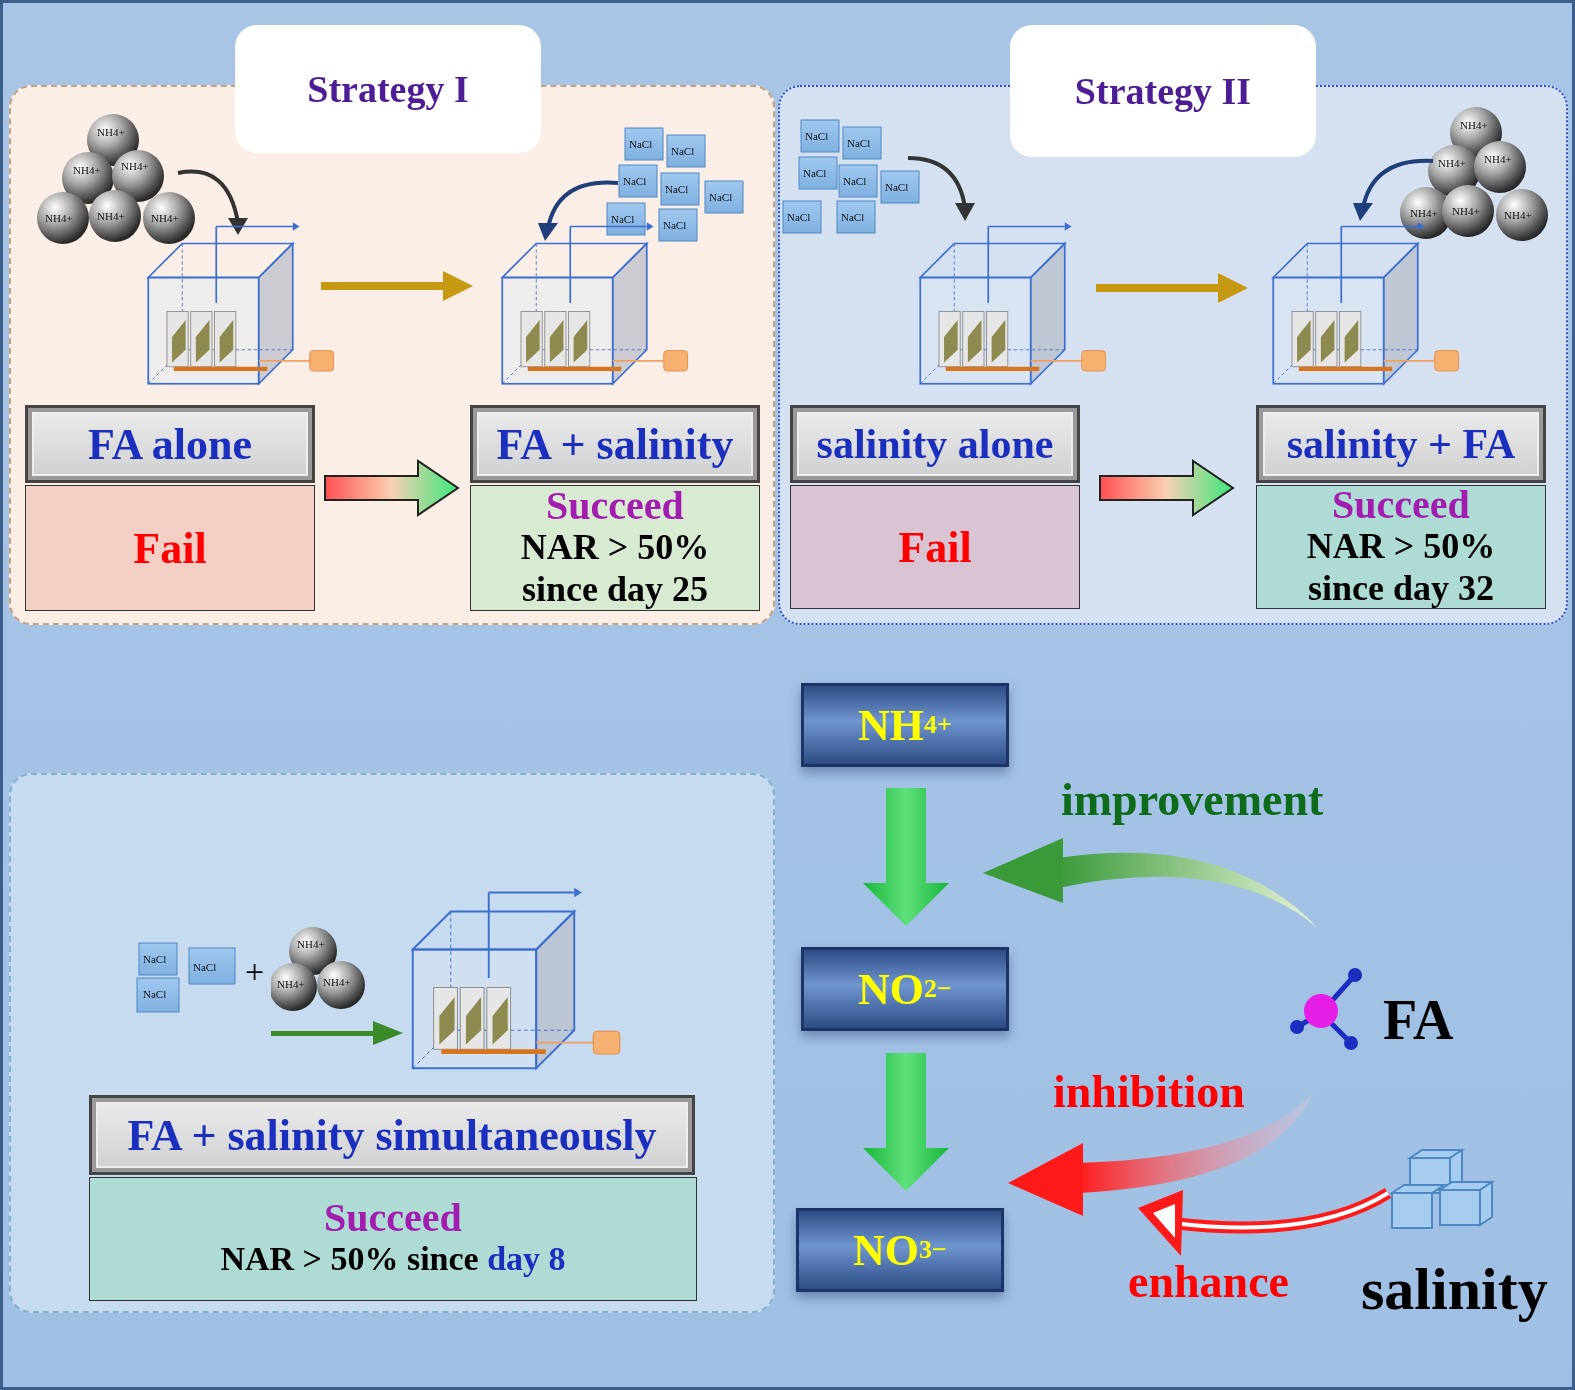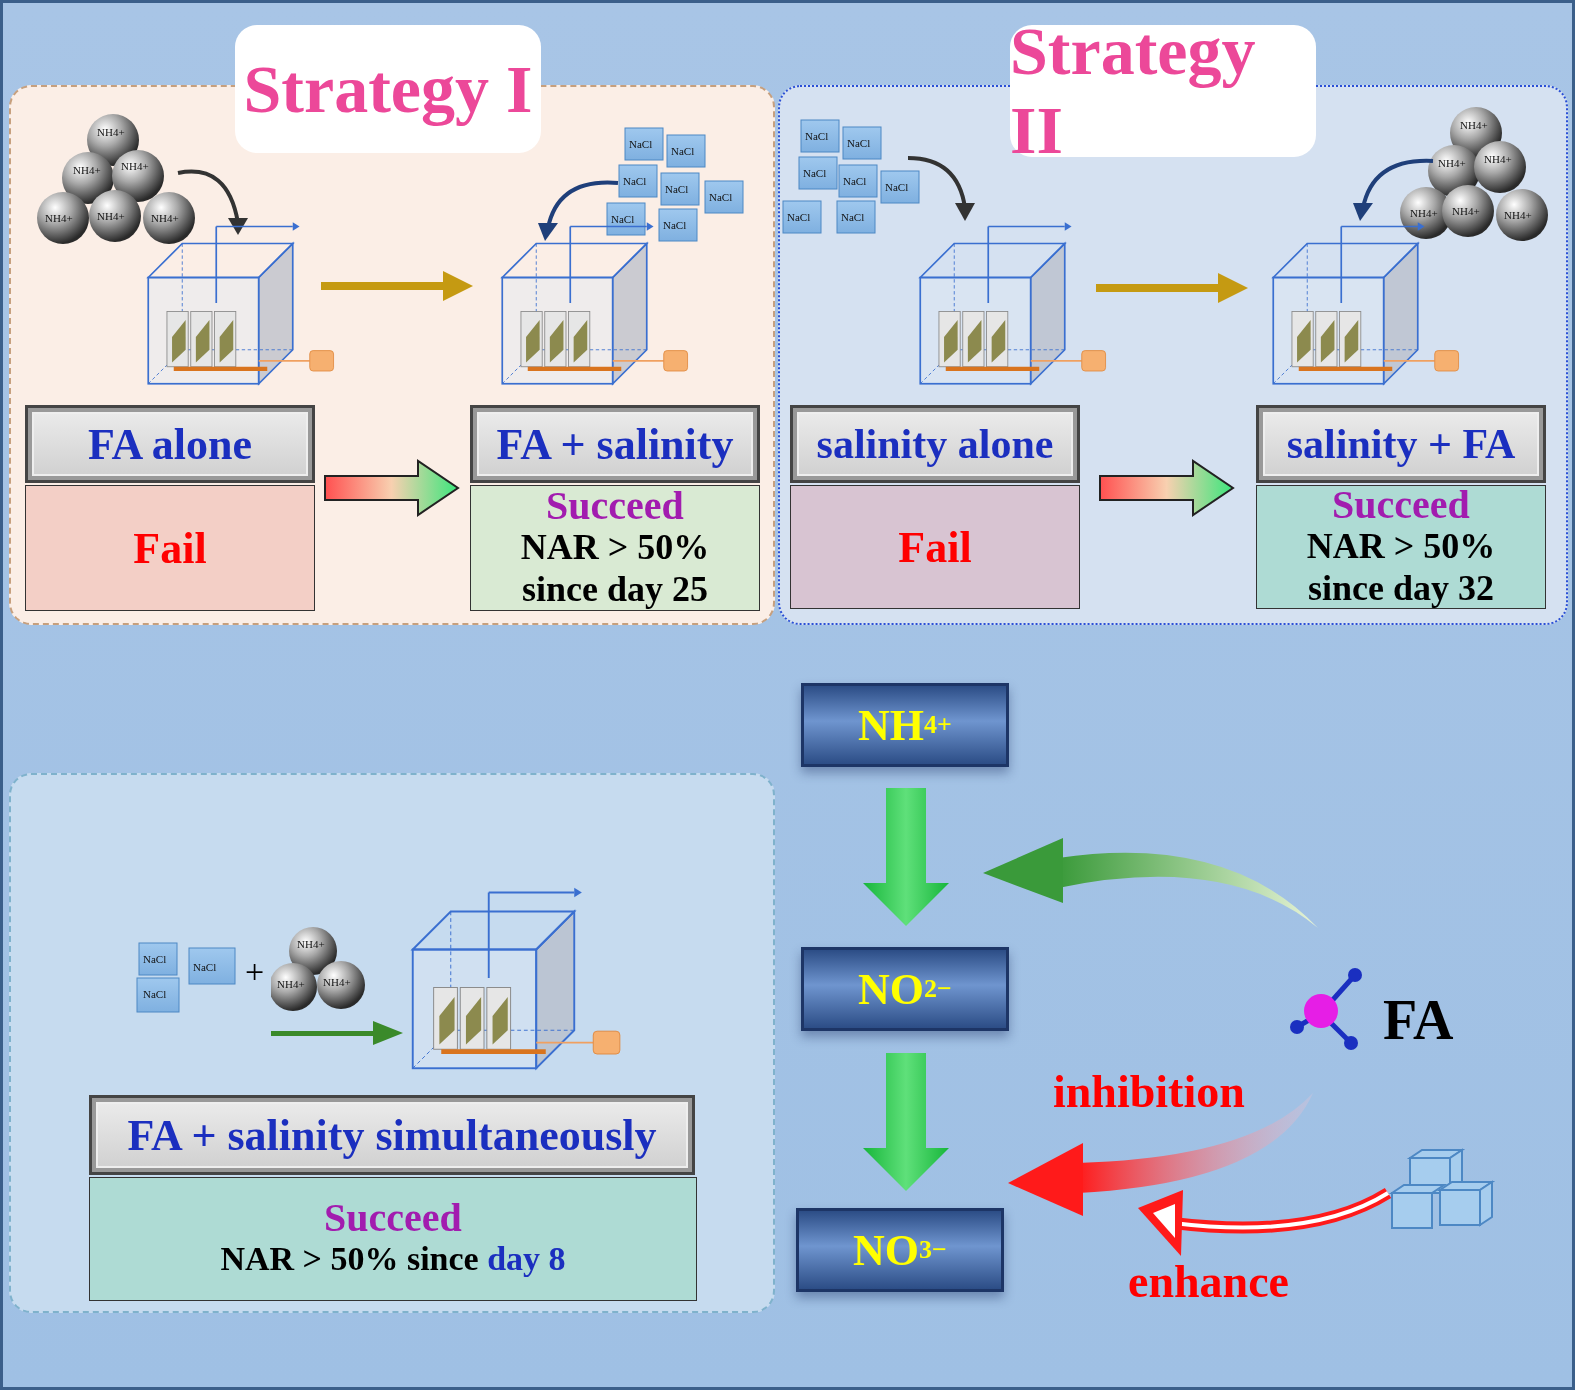--- a/index.html
+++ b/index.html
@@ -16,22 +16,22 @@
   }
   .panel { position: absolute; border-radius: 22px; }
   #panel-1 { left: 6px; top: 82px; width: 766px; height: 540px;
     background: #fbeee6; border: 2px dashed #c7a07e; }
   #panel-2 { left: 775px; top: 82px; width: 790px; height: 540px;
     background: #d5e1f1; border: 2px dotted #2a4fd6; }
   #panel-3 { left: 6px; top: 770px; width: 766px; height: 540px;
     background: #c6dbef; border: 2px dashed #7fb2cc; }
   .title-box {
     position: absolute; background: #ffffff; border-radius: 22px;
-    font-weight: bold; font-size: 68px; color: #ec4899;
-    display: flex; align-items: center; justify-content: center;
+    font-weight: bold; font-size: 38px; color: #4c1d95;
+    display: flex; align-items: center; justify-content: center; text-align: center;
   }
   #title-1 { left: 232px; top: 22px; width: 306px; height: 128px; }
   #title-2 { left: 1007px; top: 22px; width: 306px; height: 132px; }
   #title-3 { left: 210px; top: 706px; width: 330px; height: 130px; }
 
   .label-box {
     position: absolute; background: linear-gradient(180deg,#ececec,#cfcfcf);
     border: 3px solid #444; box-shadow: inset 0 0 0 4px #999, inset 0 0 0 6px #eee;
     color: #1b2fbf; font-weight: bold; font-size: 44px;
     display: flex; align-items: center; justify-content: center; white-space: nowrap;
@@ -298,20 +298,21 @@
   </div>
   <svg class="chem" style="left:858px; top:1050px;" width="90" height="140">
     <polygon points="25,0 65,0 65,95 88,95 45,138 2,95 25,95" fill="url(#greenArrow)"></polygon>
   </svg>
   <div class="stage-box" style="left:793px; top:1205px; width:208px; height:84px;">
     <span>NO</span>
       <sub>3</sub>
       <sup>−</sup>
   </div>
 
+  <div class="annot" style="left:1058px; top:770px; color:#0f6b1c;">improvement</div>
   <svg class="chem" style="left:975px; top:835px;" width="350" height="95">
     <defs>
       <linearGradient id="impGrad" x1="0" y1="0" x2="1" y2="0">
         <stop offset="0%" stop-color="#3a9a3a"></stop>
         <stop offset="100%" stop-color="#e8f4d8"></stop>
       </linearGradient>
     </defs>
     <path d="M80,20 Q250,-5 340,90 Q250,15 80,50 Z" fill="url(#impGrad)"></path>
     <polygon points="5,35 85,0 85,65" fill="#3a9a3a"></polygon>
   </svg>
@@ -351,14 +352,15 @@
       <polygon points="92,42 104,34 104,69 92,77"></polygon>
     </g>
   </svg>
   <svg class="chem" style="left:1130px; top:1165px;" width="260" height="100">
     <path d="M255,25 Q180,72 40,55" fill="none" stroke="#ff1a1a" stroke-width="12"></path>
     <path d="M255,25 Q180,72 40,55" fill="none" stroke="#ffffff" stroke-width="4"></path>
     <polygon points="5,40 50,22 48,88" fill="#ff1a1a"></polygon>
     <polygon points="20,45 42,36 42,70" fill="#ffffff"></polygon>
   </svg>
   <div class="annot" style="left:1125px; top:1252px; color:#ff0000;">enhance</div>
+  <div class="annot" style="left:1358px; top:1252px; color:#000; font-size:60px;">salinity</div>
 
 </div>
 
 </body></html>

